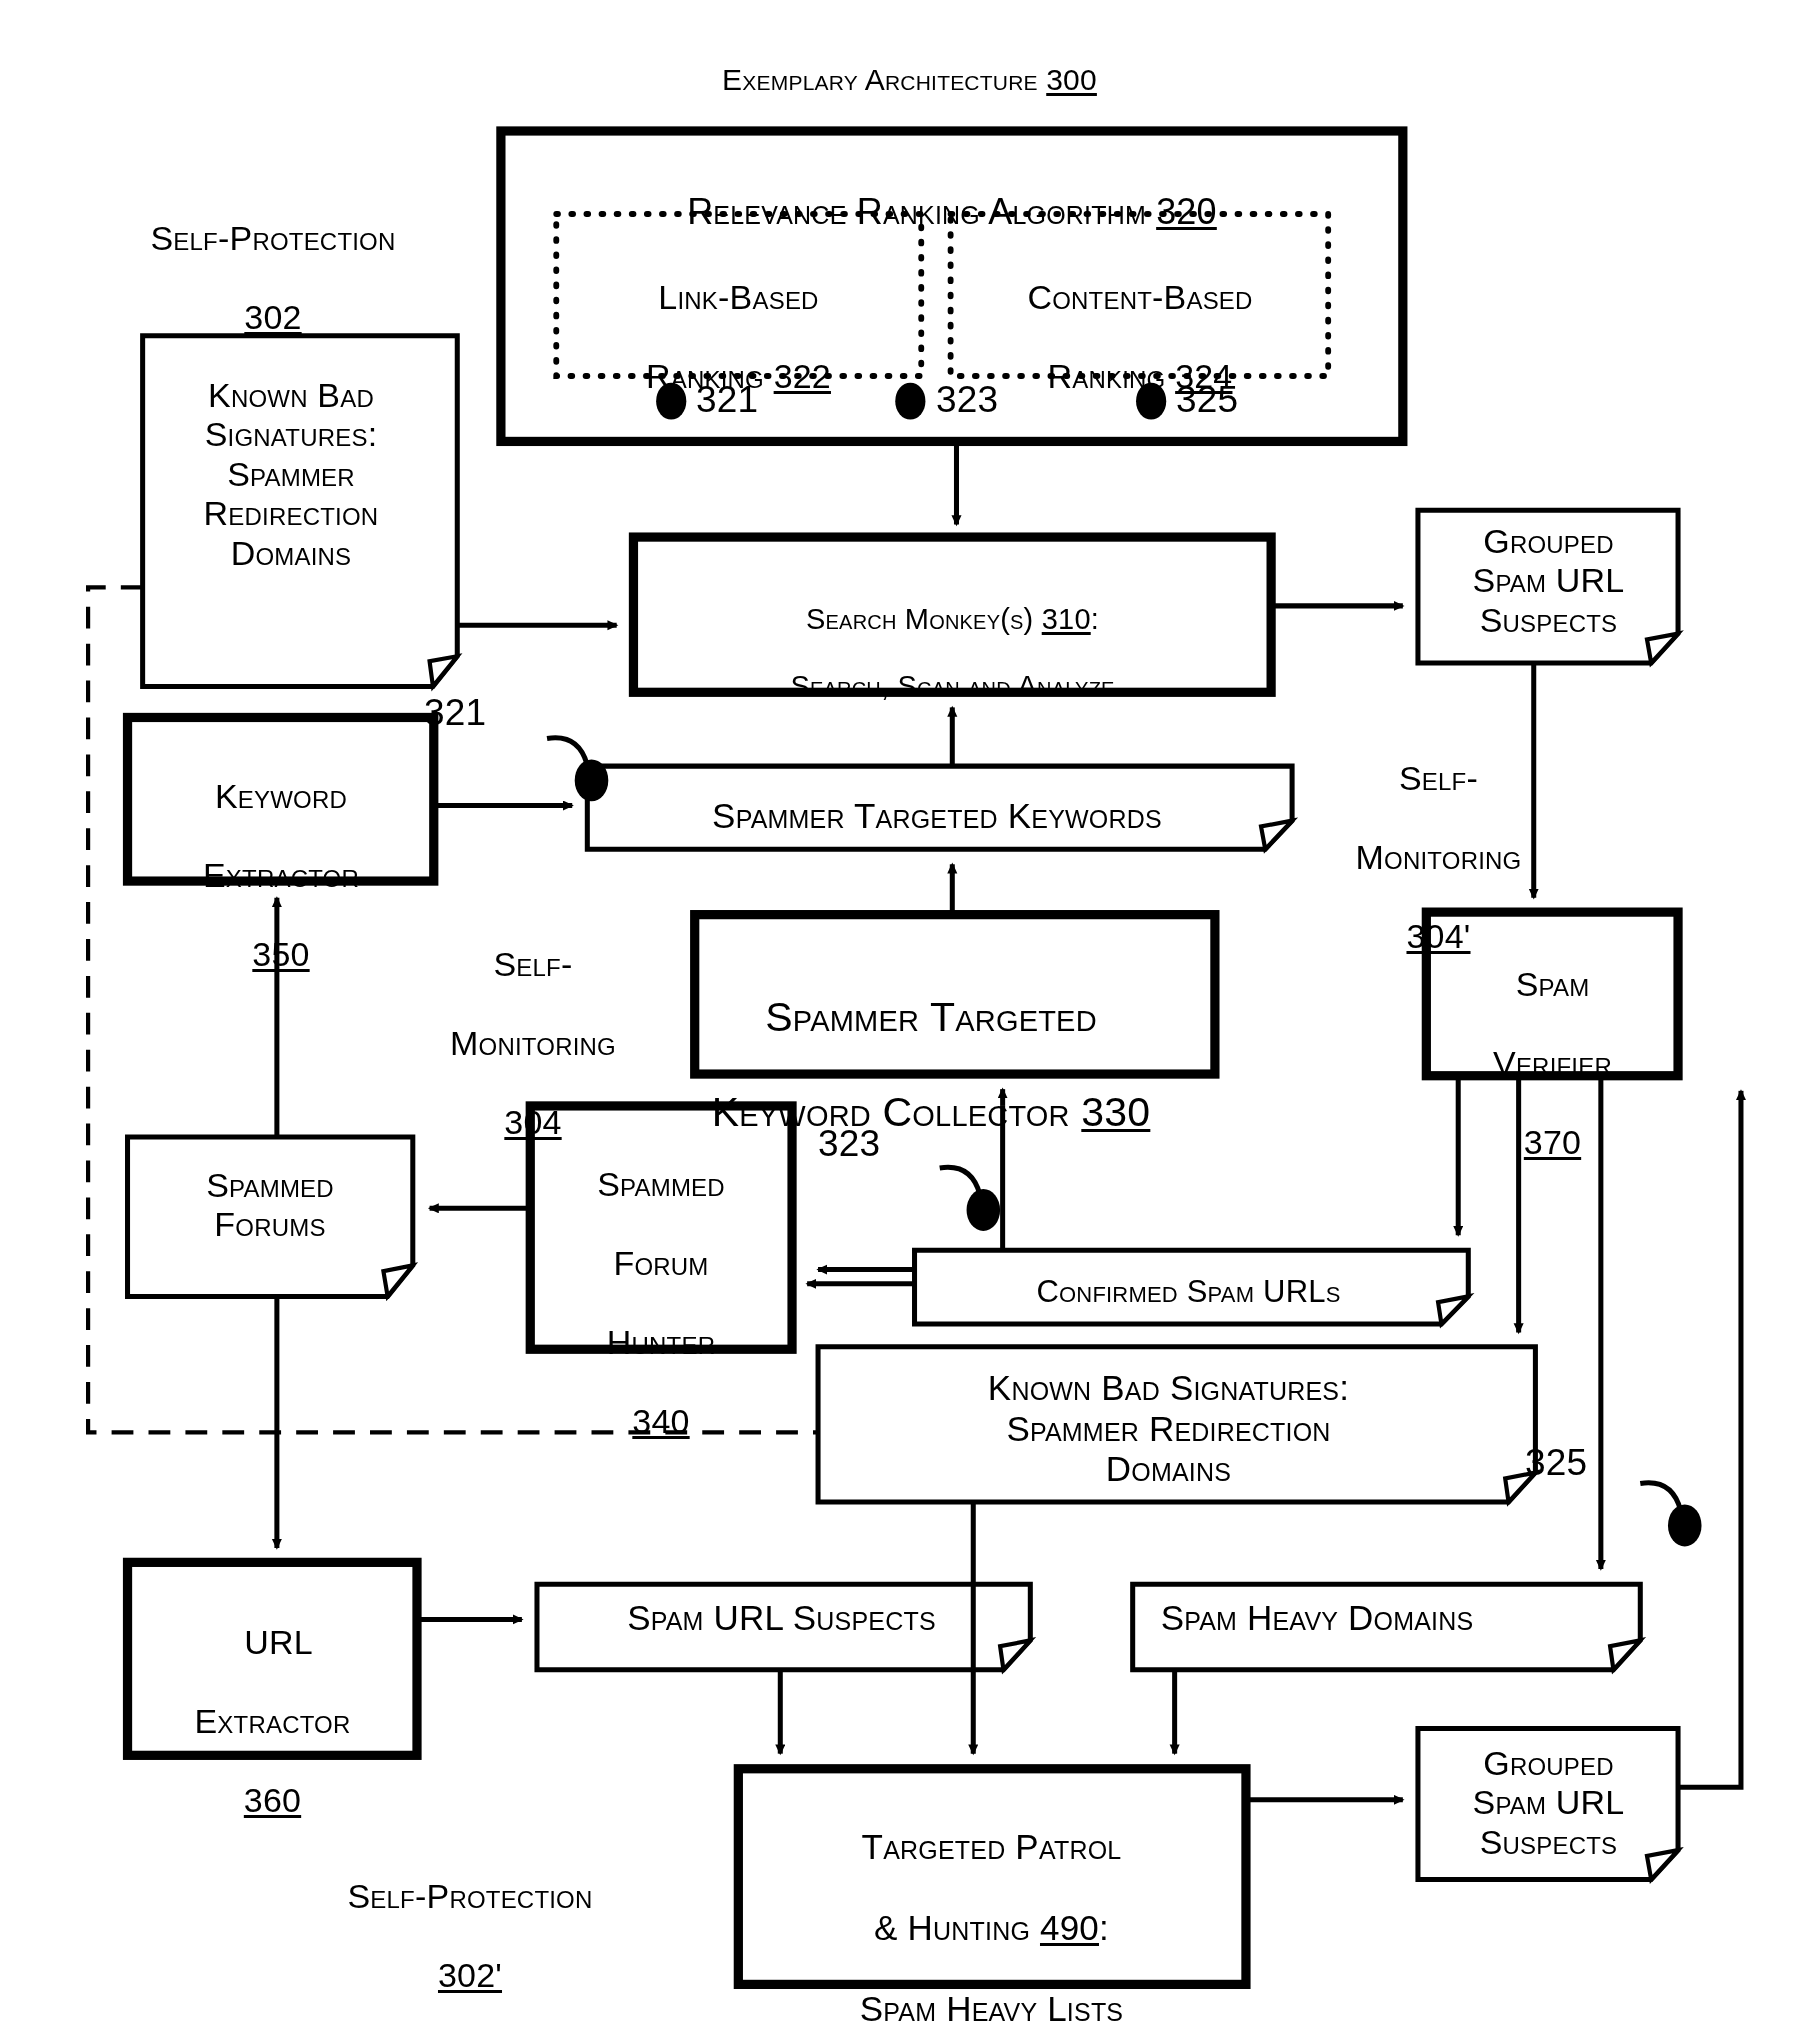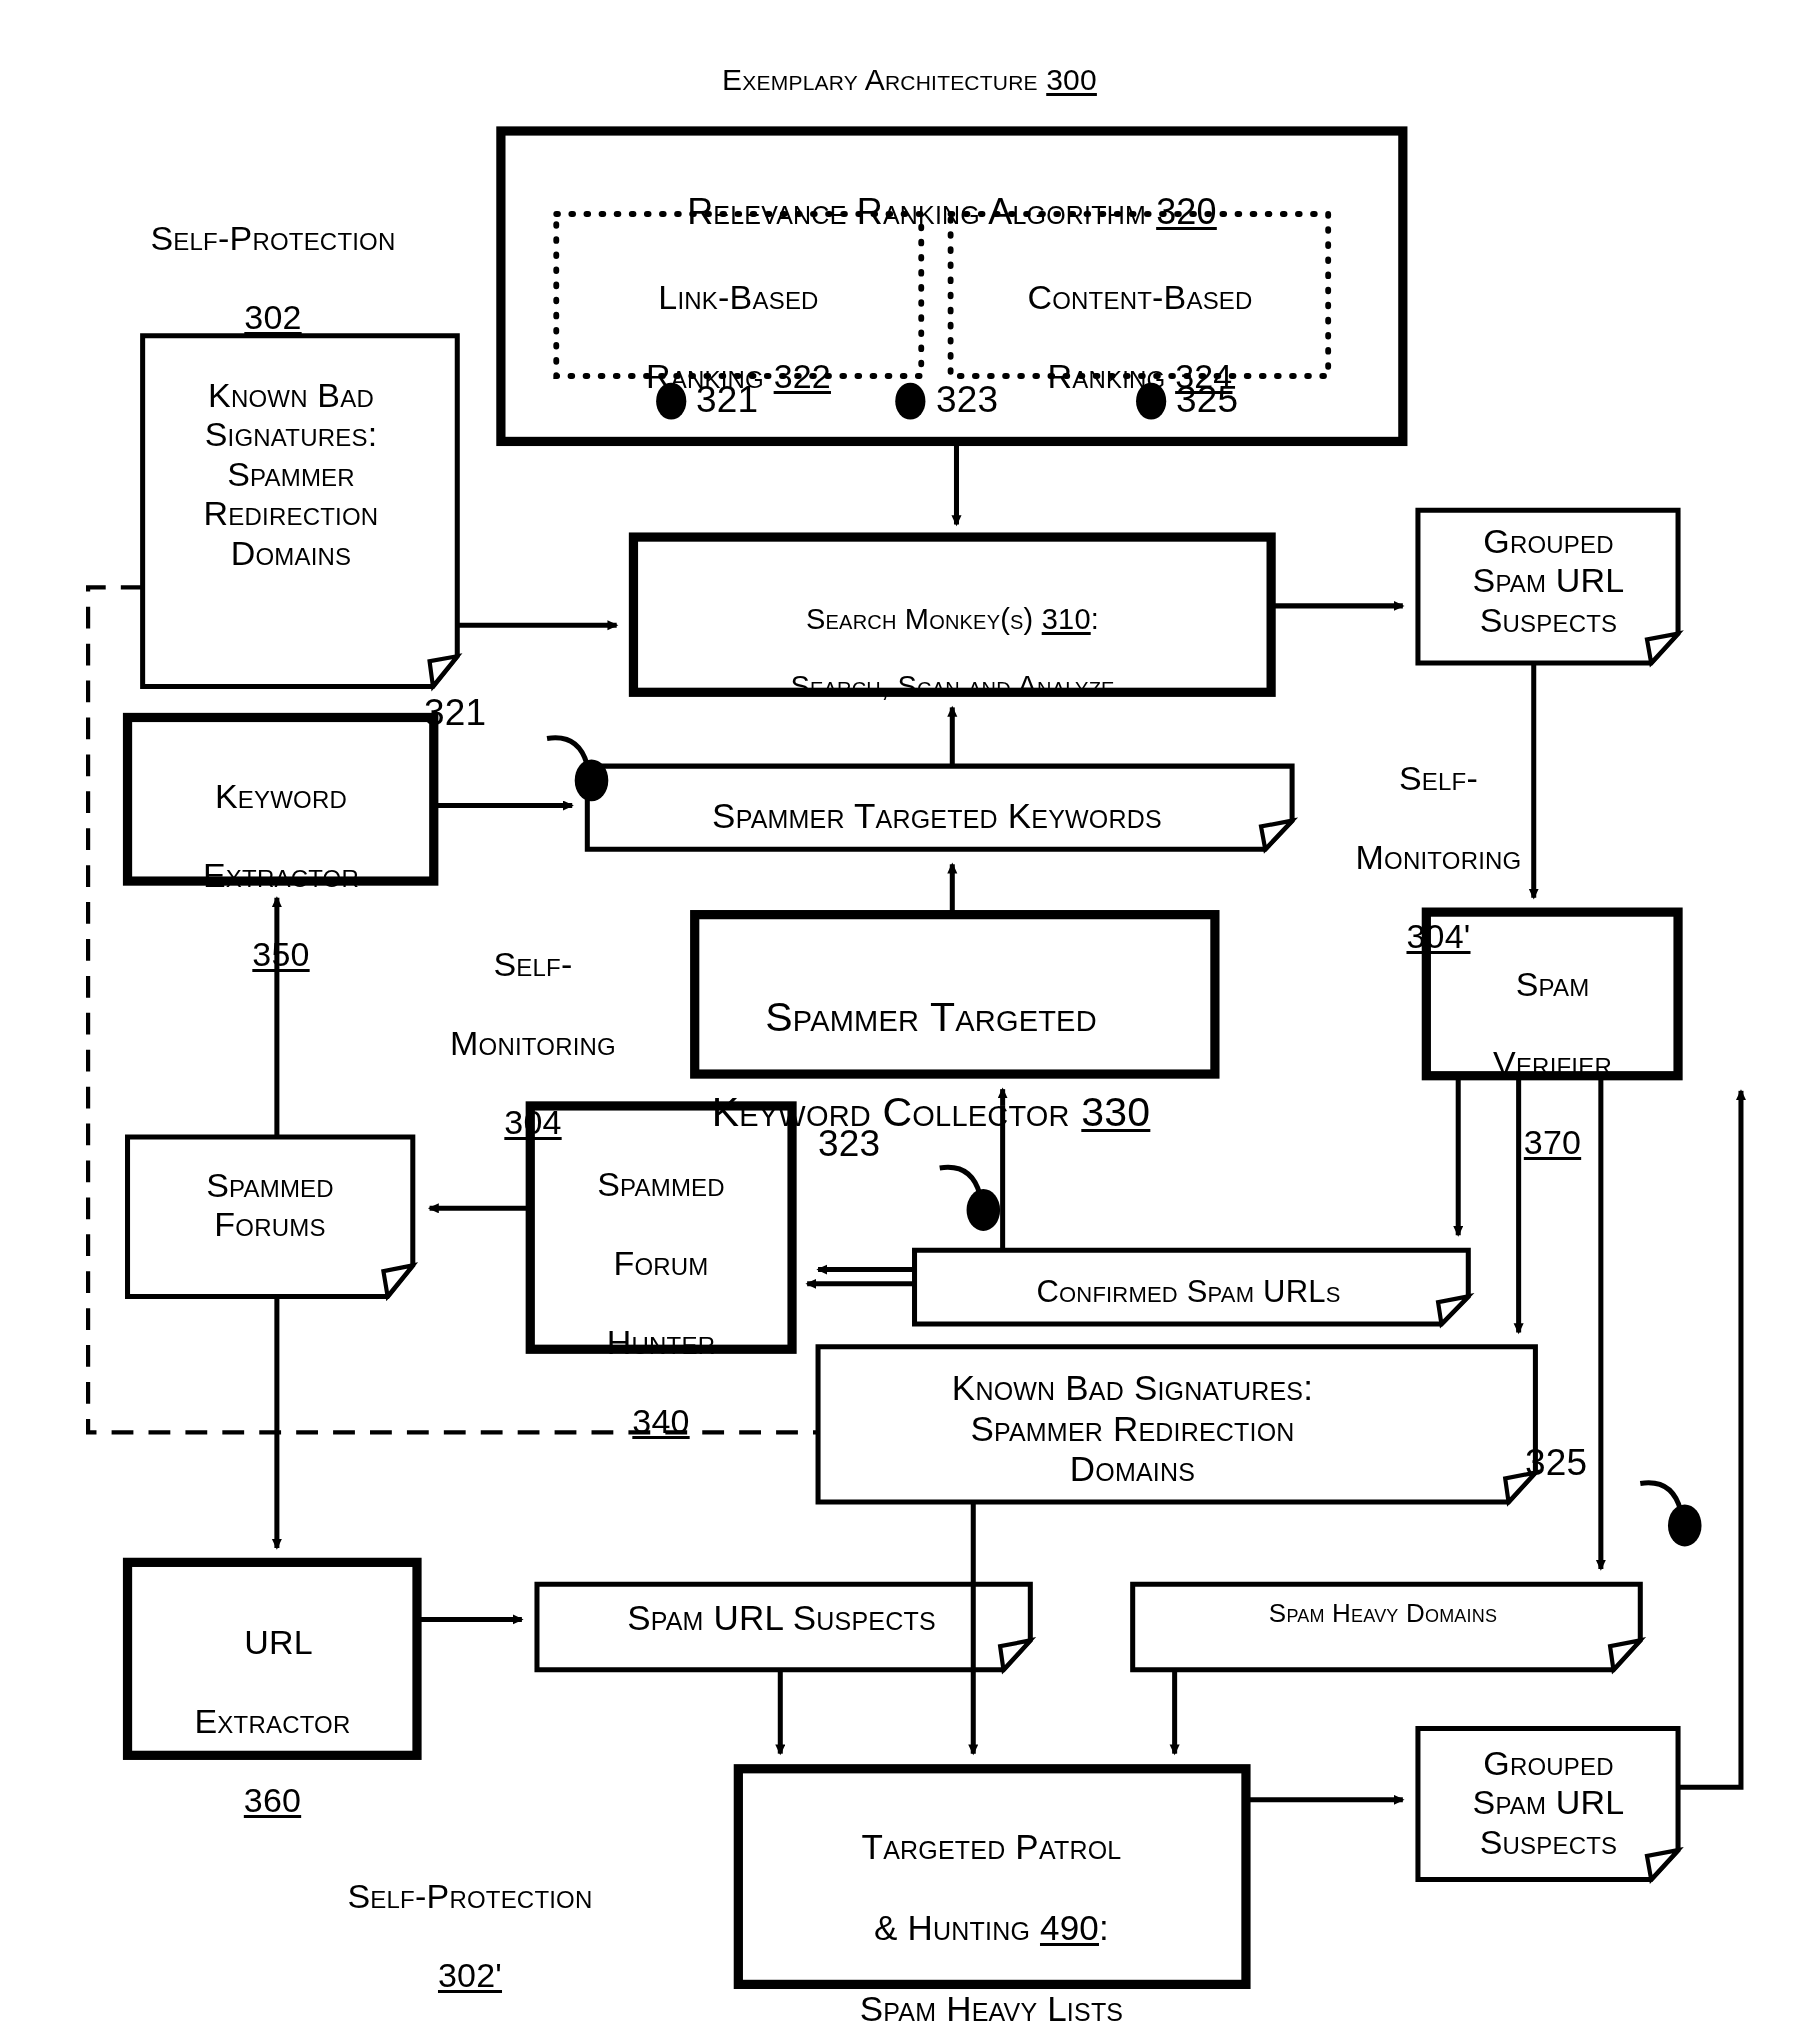--- a/index.html
+++ b/index.html
@@ -249,35 +249,35 @@
     <span>Spammed</span><br>
     <span>Forum</span><br>
     <span>Hunter</span><br>
     <span class="u num">340</span>
   </div>
 
   <div class="lbl num" style="left:818px; top:1123px; width:117px; font-size:37px; text-align:left;">323</div>
 
   <div class="lbl" style="left:916px; top:1274px; width:545px; font-size:31px;">Confirmed Spam URLs</div>
 
-  <div class="lbl" style="left:780px; top:1368px; width:705px; font-size:35px;">Known Bad Signatures:
+  <div class="lbl" style="left:816px; top:1368px; width:705px; font-size:35px;">Known Bad Signatures:
 Spammer Redirection
 Domains</div>
 
   <div class="lbl num" style="left:1525px; top:1442px; width:117px; font-size:37px; text-align:left;">325</div>
 
   <div class="lbl" style="left:130px; top:1584px; width:285px; font-size:34px;">
     <span class="plain">URL</span><br>
     <span>Extractor</span><br>
     <span class="u num">360</span>
   </div>
 
   <div class="lbl" style="left:539px; top:1598px; width:485px; font-size:35px;">Spam URL Suspects</div>
 
-  <div class="lbl" style="left:1134px; top:1598px; width:498px; font-size:26px;">Spam Heavy Domains</div>
+  <div class="lbl" style="left:1068px; top:1598px; width:498px; font-size:35px;">Spam Heavy Domains</div>
 
   <div class="lbl" style="left:277px; top:1838px; width:386px; font-size:34px;">
     <span>Self-Protection</span><br>
     <span class="u num">302'</span>
   </div>
 
   <div class="lbl" style="left:740px; top:1786px; width:503px; font-size:35px;">
     <span>Targeted Patrol</span><br>
     <span>&amp; Hunting </span><span class="u num">490</span><span>:</span><br>
     <span>Spam Heavy Lists</span>

